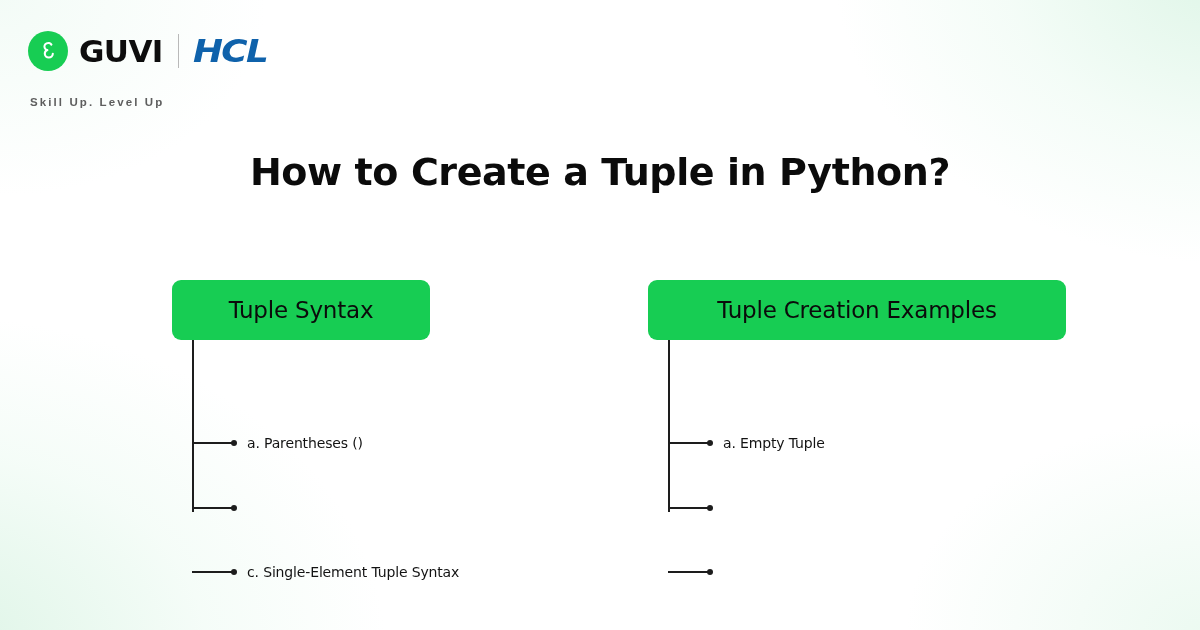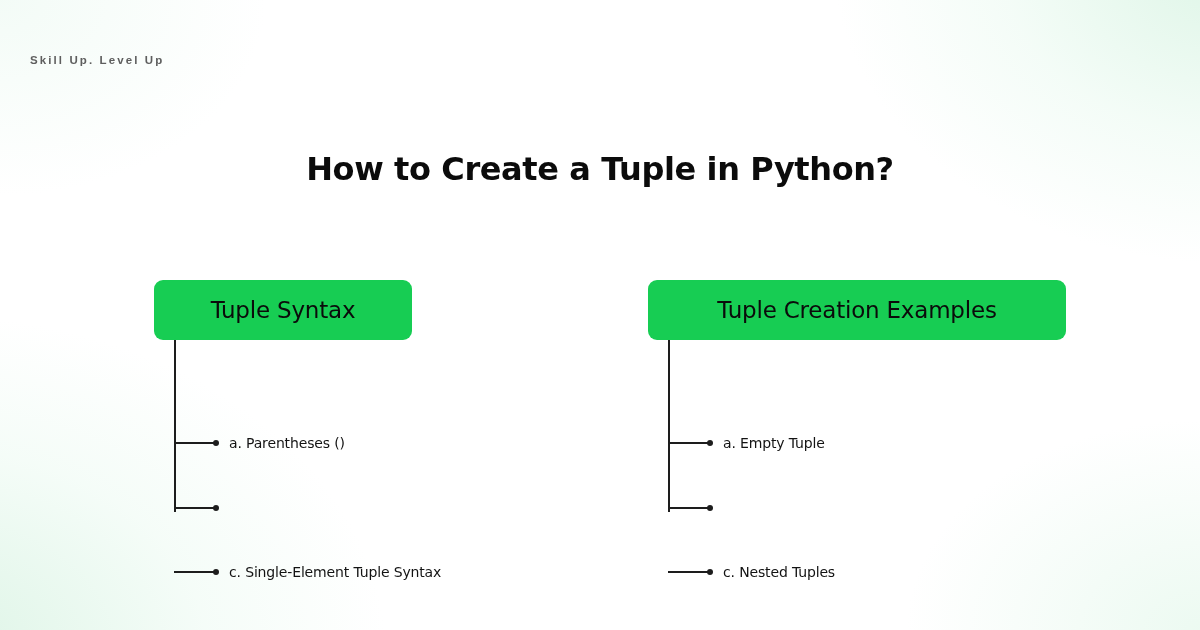--- a/index.html
+++ b/index.html
@@ -87,32 +87,32 @@
   }
 
   
   .page-title {
     position: absolute;
     left: 0;
     top: 150px;
     width: 1200px;
     text-align: center;
     font-family: "DejaVu Sans", sans-serif;
-    font-size: 32px;
+    font-size: 38px;
     font-weight: 700;
     letter-spacing: -0.4px;
     color: #0b0b0b;
   }
 
   
   .column {
     position: absolute;
     top: 280px;
   }
-  #column-0 { left: 154px; }
+  #column-0 { left: 172px; }
   #column-1 { left: 612px; padding-left: 36px; }
 
   .col-header {
     background: #17cd53;
     border-radius: 9px;
     height: 60px;
     display: flex;
     align-items: center;
     justify-content: center;
     box-sizing: border-box;
@@ -176,20 +176,31 @@
     white-space: nowrap;
     letter-spacing: -0.15px;
   }
 </style>
 </head>
 <body>
 
 <div id="canvas">
 
   <div class="brand">
+    <div class="brand-row">
+      <div class="guvi-mark">
+        <svg width="26" height="26" viewBox="0 0 26 26" aria-hidden="true">
+          <path d="M16.4 6.6c-1.0-1.6-3.2-2.1-4.9-1.2-1.8 0.9-2.5 3.0-1.7 4.7 0.5 1.1 1.5 1.8 2.6 2.0 -1.5 0.5-2.6 1.9-2.6 3.6 0 2.1 1.8 3.8 4.0 3.8 2.2 0 4.0-1.7 4.0-3.8" fill="none" stroke="#ffffff" stroke-width="2.1" stroke-linecap="round" stroke-linejoin="round"></path>
+          <circle cx="13.2" cy="9.3" r="1.35" fill="#17cd53"></circle>
+        </svg>
+      </div>
+      <div class="guvi-word">GUVI</div>
+      <div class="brand-divider"></div>
+      <div class="hcl-word">HCL</div>
+    </div>
     <div class="brand-tagline">Skill Up. Level Up</div>
   </div>
 
   <div class="page-title">How to Create a Tuple in Python?</div>
 
   <div class="column" id="column-0">
     <div class="col-header">
       <span class="col-header-label">Tuple Syntax</span>
     </div>
     <div class="branches">
@@ -222,18 +233,17 @@
         <span class="branch-dot"></span>
         <span class="branch-label">a. Empty Tuple</span>
       </div>
       <div class="branch branch-1">
         <span class="branch-line"></span>
         <span class="branch-dot"></span>
       </div>
       <div class="branch branch-2">
         <span class="branch-line"></span>
         <span class="branch-dot"></span>
-        <span class="branch-label">c. Nested Tuples</span>
       </div>
     </div>
   </div>
 
 </div>
 
 </body></html>

